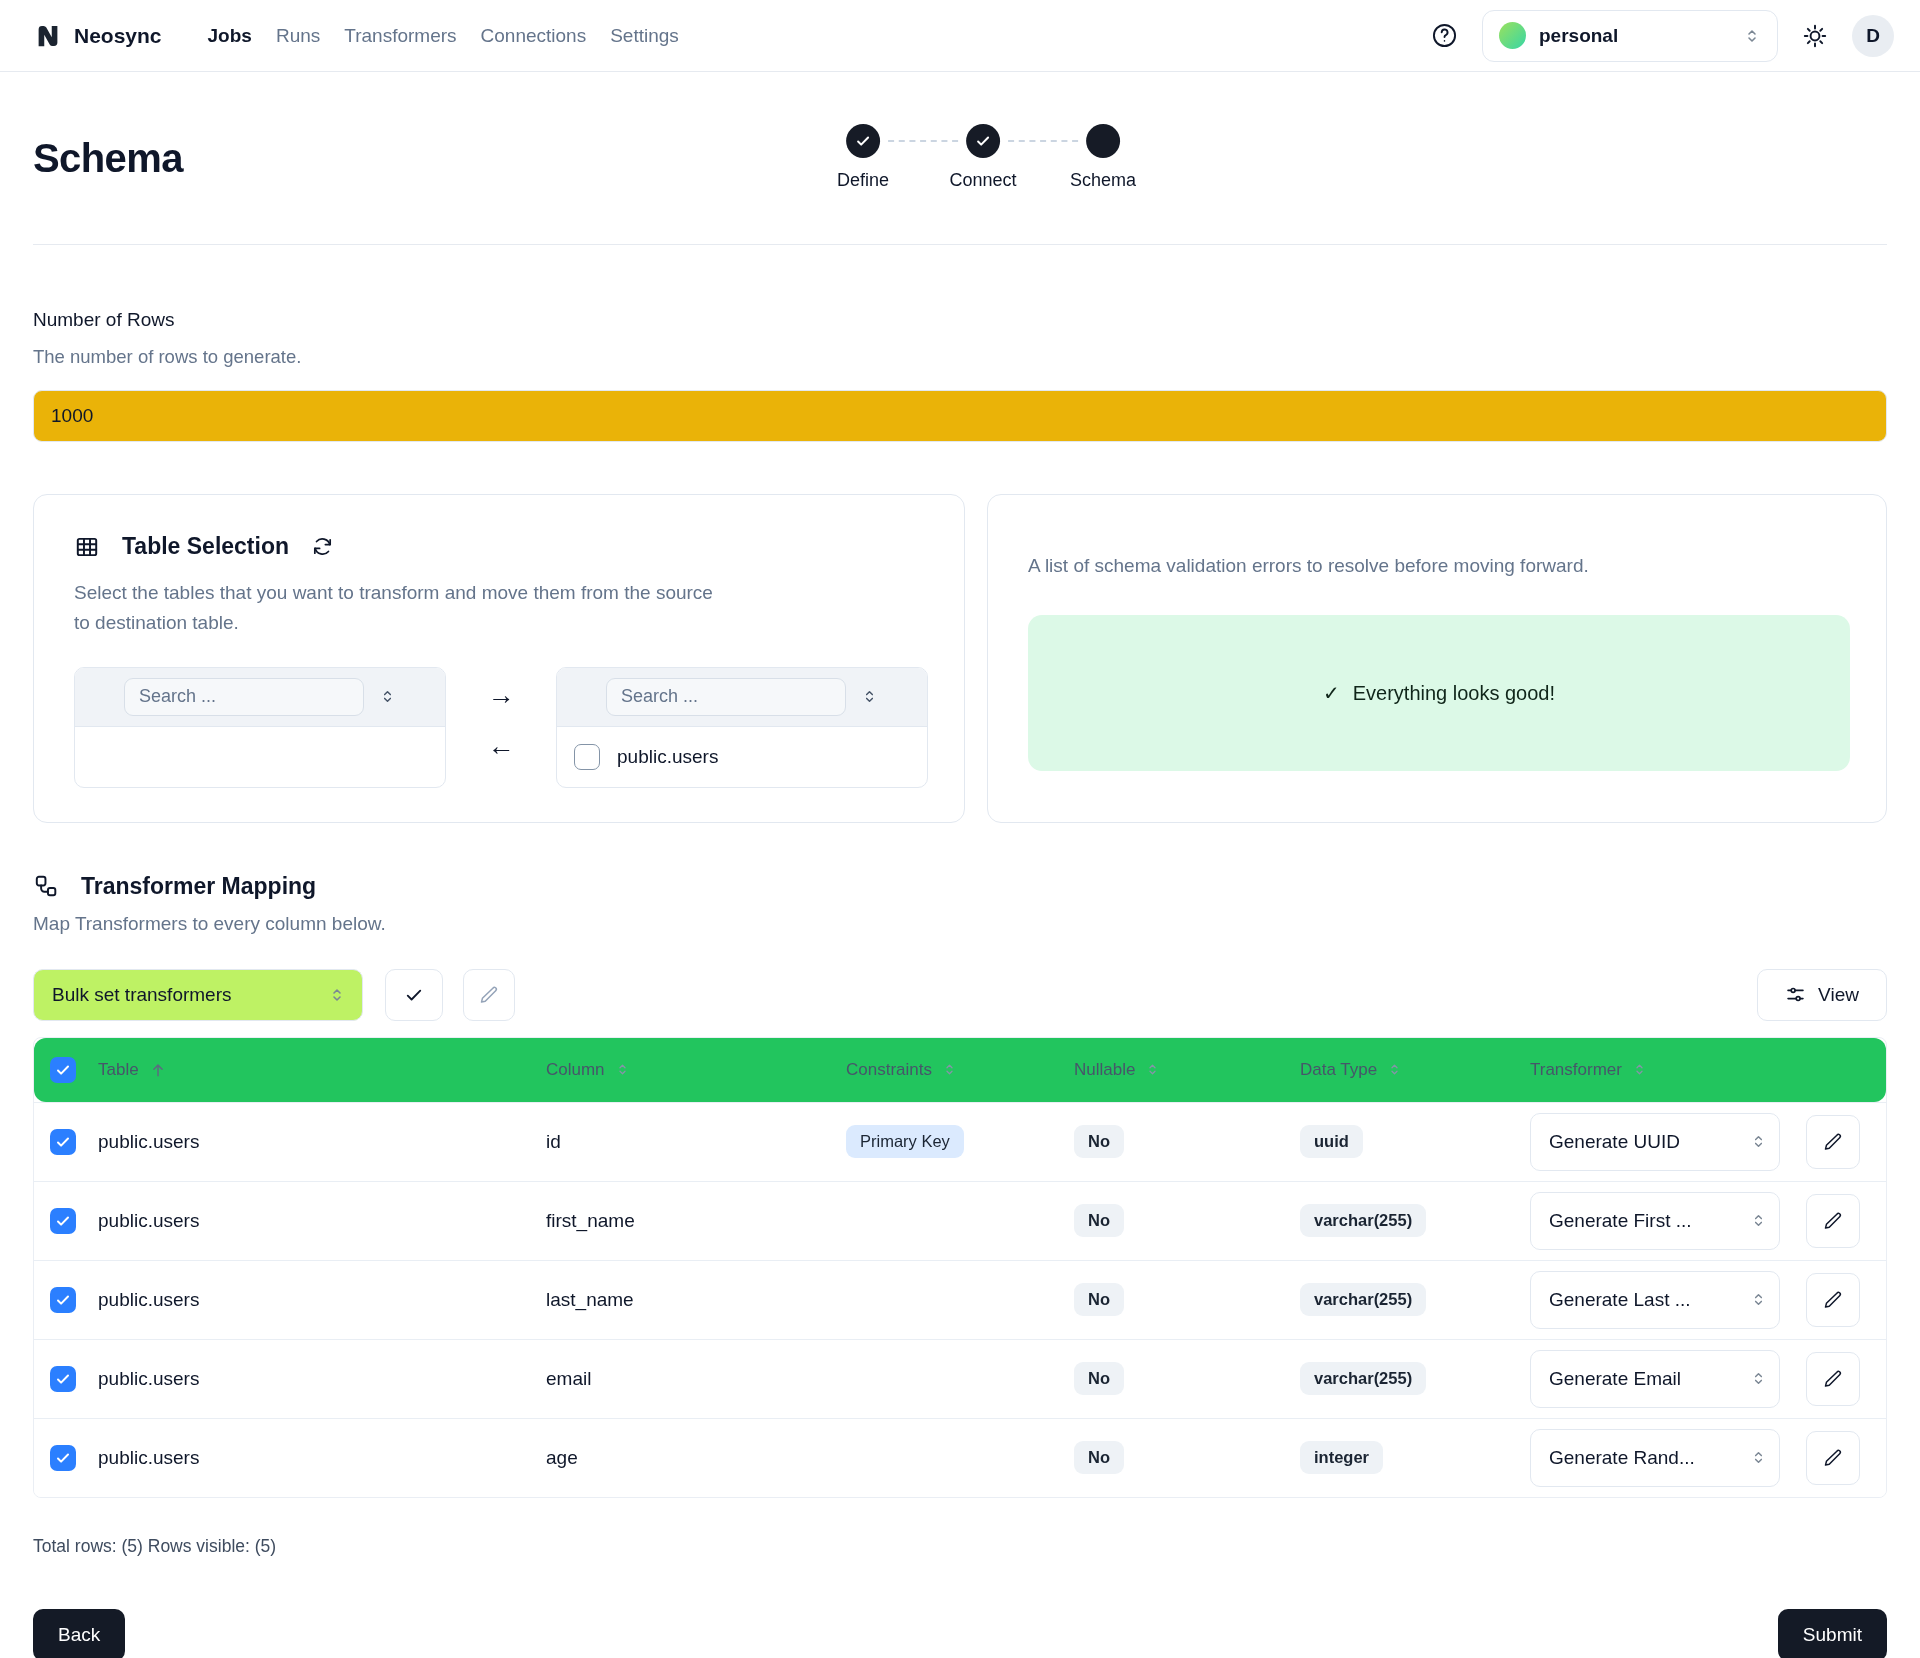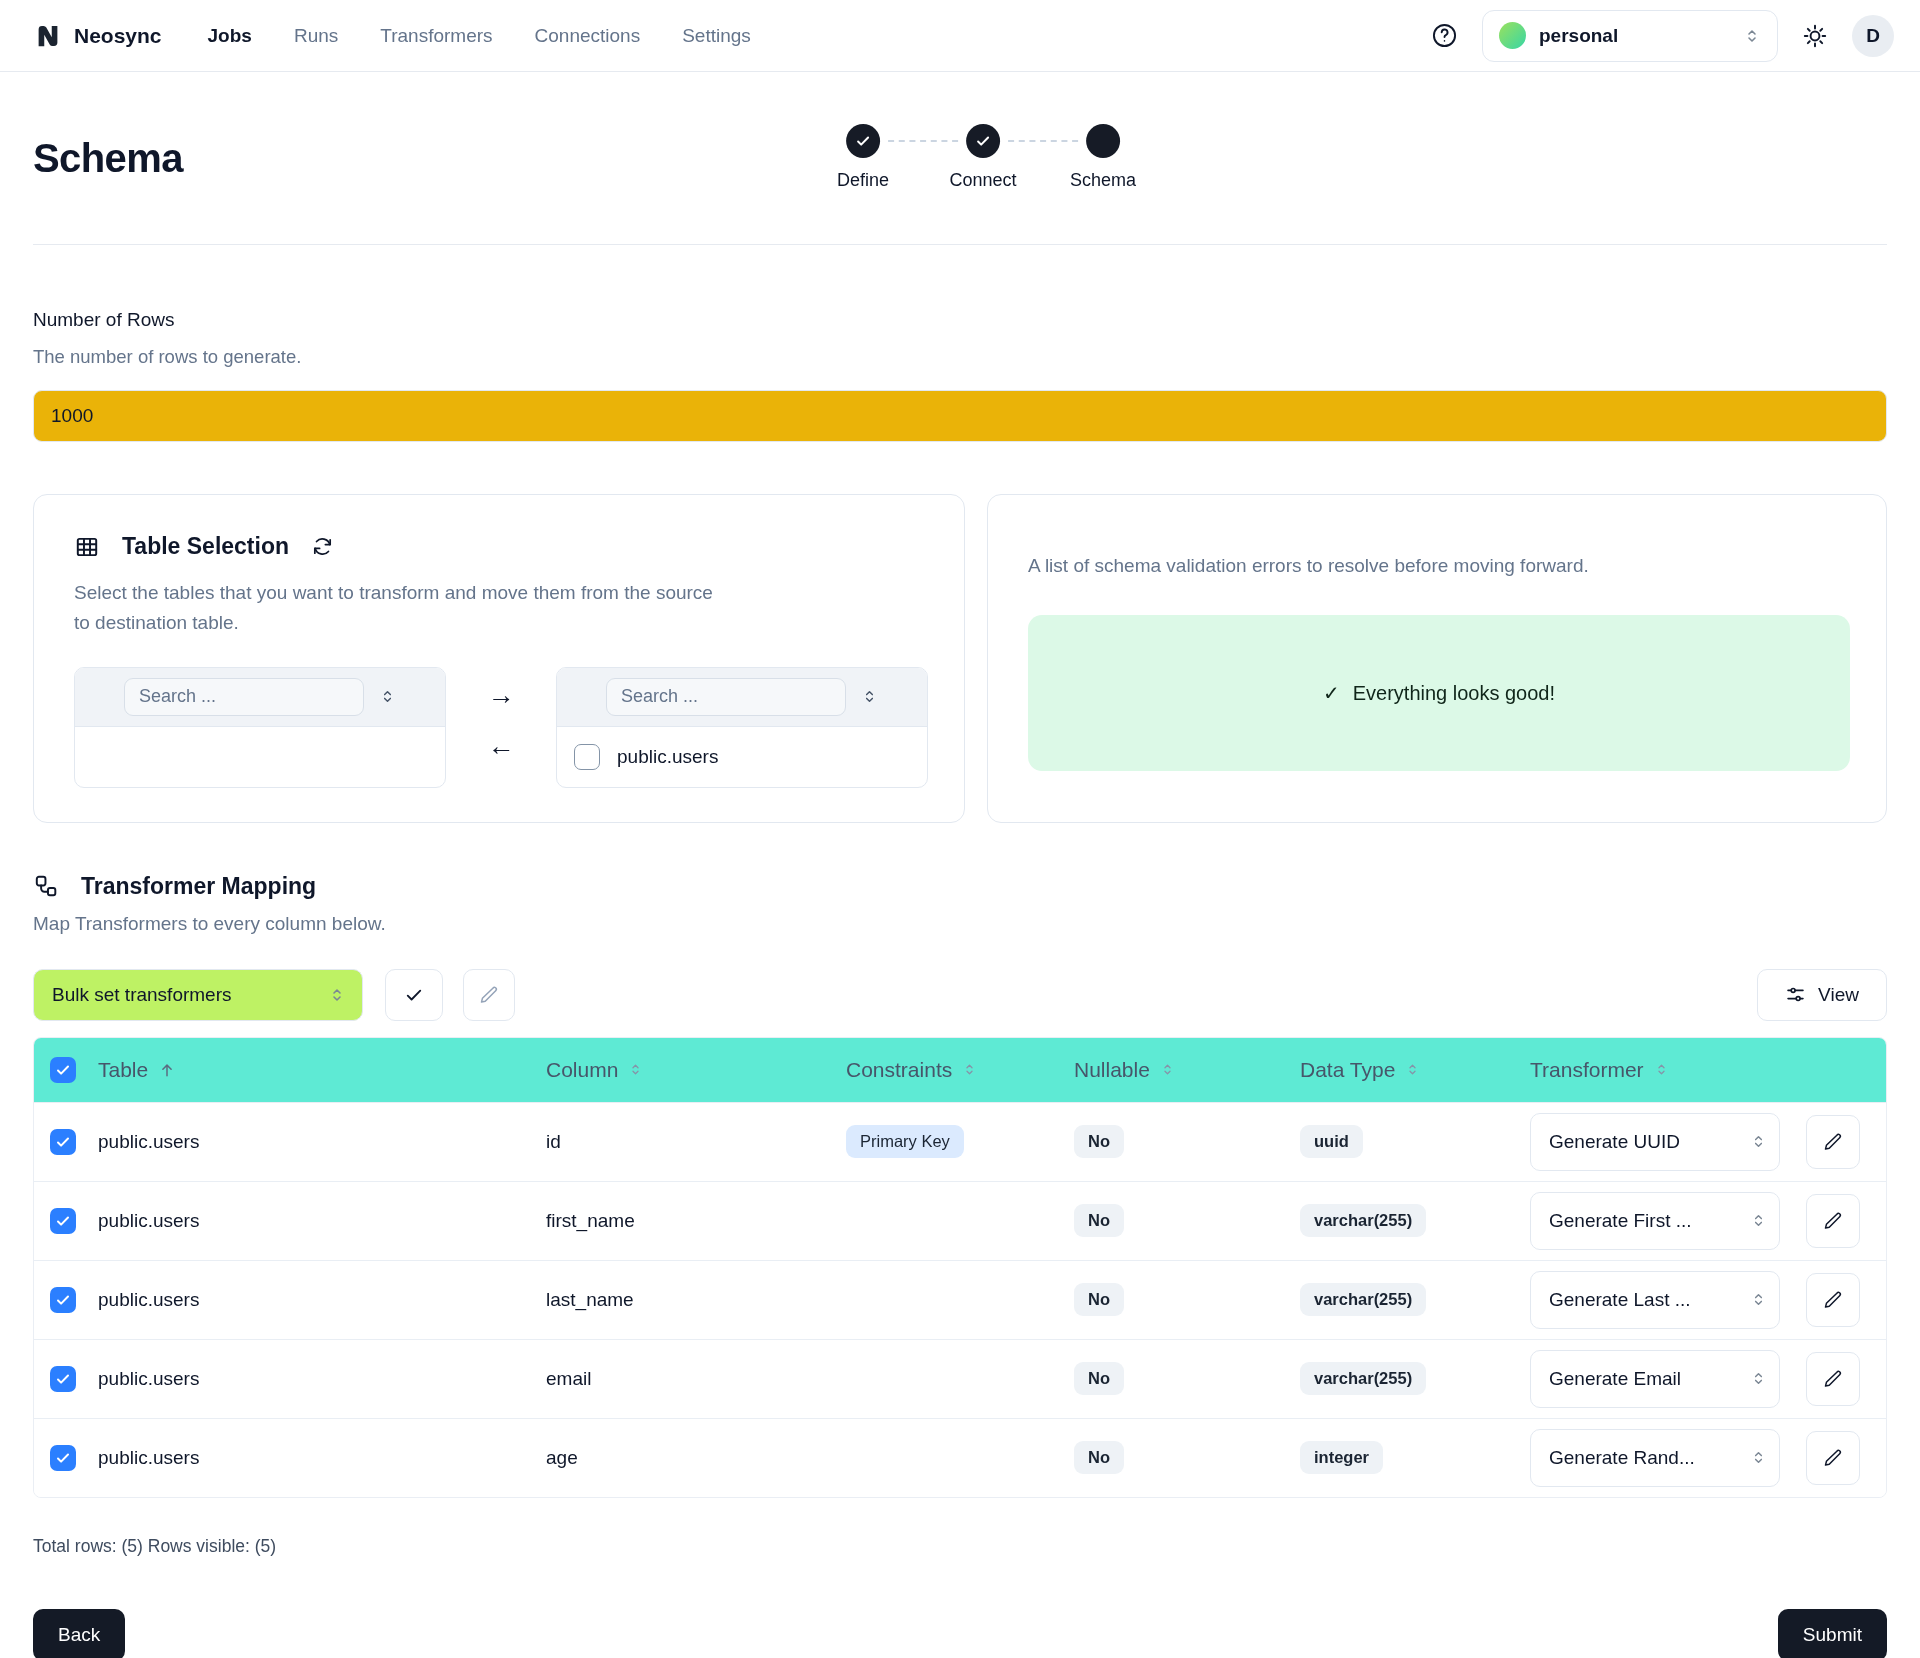--- a/index.html
+++ b/index.html
@@ -7,21 +7,21 @@
   body {
     width:1920px; height:1658px; background:#ffffff; color:#0f172a;
     font-family:"Liberation Sans","DejaVu Sans",sans-serif; font-size:19px;
     overflow:hidden;
   }
   svg { display:block; }
 
   
   .nav { height:72px; display:flex; align-items:center; padding:0 26px 0 33px; border-bottom:1px solid #e6eaf0; }
   .brand { display:flex; align-items:center; gap:11px; font-weight:700; font-size:21px; cursor:pointer; }
-  .nav-items { display:flex; gap:42px; margin-left:46px; color:#64748b; font-size:19px;align-items:flex-end; }
+  .nav-items { display:flex; gap:24px; margin-left:46px; color:#64748b; font-size:19px;align-items:flex-end; }
   .nav-item { cursor:pointer; }
   .nav-item.active { color:#0f172a; font-weight:600; }
   .nav-right { margin-left:auto; display:flex; align-items:center; gap:24px; }
   .icon-plain { cursor:pointer; display:flex; align-items:center; justify-content:center; }
   .account-select { width:296px; height:52px; border:1px solid #e2e8f0; border-radius:12px; display:flex; align-items:center; gap:13px; padding:0 16px; cursor:pointer; }
   .account-dot { width:27px; height:27px; border-radius:50%; background:linear-gradient(135deg,#9be15d 0%,#37d6a5 100%); }
   .account-label { font-weight:600; font-size:19px; flex:1; }
   .avatar-d { width:42px; height:42px; border-radius:50%; background:#e9edf2; display:flex; align-items:center; justify-content:center; font-weight:600; font-size:19px; cursor:pointer; }
 
   .main { padding:0 33px; }
@@ -65,21 +65,21 @@
   .tm-desc { margin-top:13px; color:#64748b; font-size:19px; }
   .controls-row { margin-top:34px; display:flex; align-items:center; }
   .bulk-select { width:330px; height:52px; border:1px solid #e2e8f0; border-radius:10px; display:flex; align-items:center; justify-content:space-between; padding:0 16px 0 18px; font-size:19px; cursor:pointer; background:#bef264; }
   .icon-btn { height:52px; border:1px solid #e2e8f0; border-radius:10px; background:#fff; display:flex; align-items:center; justify-content:center; cursor:pointer; }
   .check-btn { width:58px; margin-left:22px; }
   .bulk-pencil { width:52px; margin-left:20px; color:#94a3b8; }
   .view-btn { margin-left:auto; width:130px; height:52px; gap:12px; font-size:19px; font-weight:500; color:#0f172a; }
 
   .table-wrap { margin-top:16px; border:1px solid #eaeef4; border-radius:8px; overflow:hidden; }
   .t-row { display:grid; grid-template-columns:64px 448px 300px 228px 226px 230px 276px 1fr; align-items:center; }
-  .t-head { background:#5eead4; height:64px; color:#47566a; font-size:21px; }
+  .t-head { background:#22c55e; height:64px; color:#47566a; font-size:17px;border-radius:12px; }
   .t-body-row { height:79px; border-top:1px solid #e9eef4; background:#fff; }
   .cell { padding-right:10px; }
   .cell-cb { padding-left:16px; }
   .head-cell { display:flex; align-items:center; gap:10px; cursor:pointer; }
   .sort-ic { color:#8594a8; }
 
   .checkbox { width:26px; height:26px; border-radius:7px; cursor:pointer; flex:0 0 auto; }
   .cb-checked { background:#2b7fff; display:flex; align-items:center; justify-content:center; }
   .cb-unchecked { border:1.7px solid #8494a7; background:#fff; }
 

